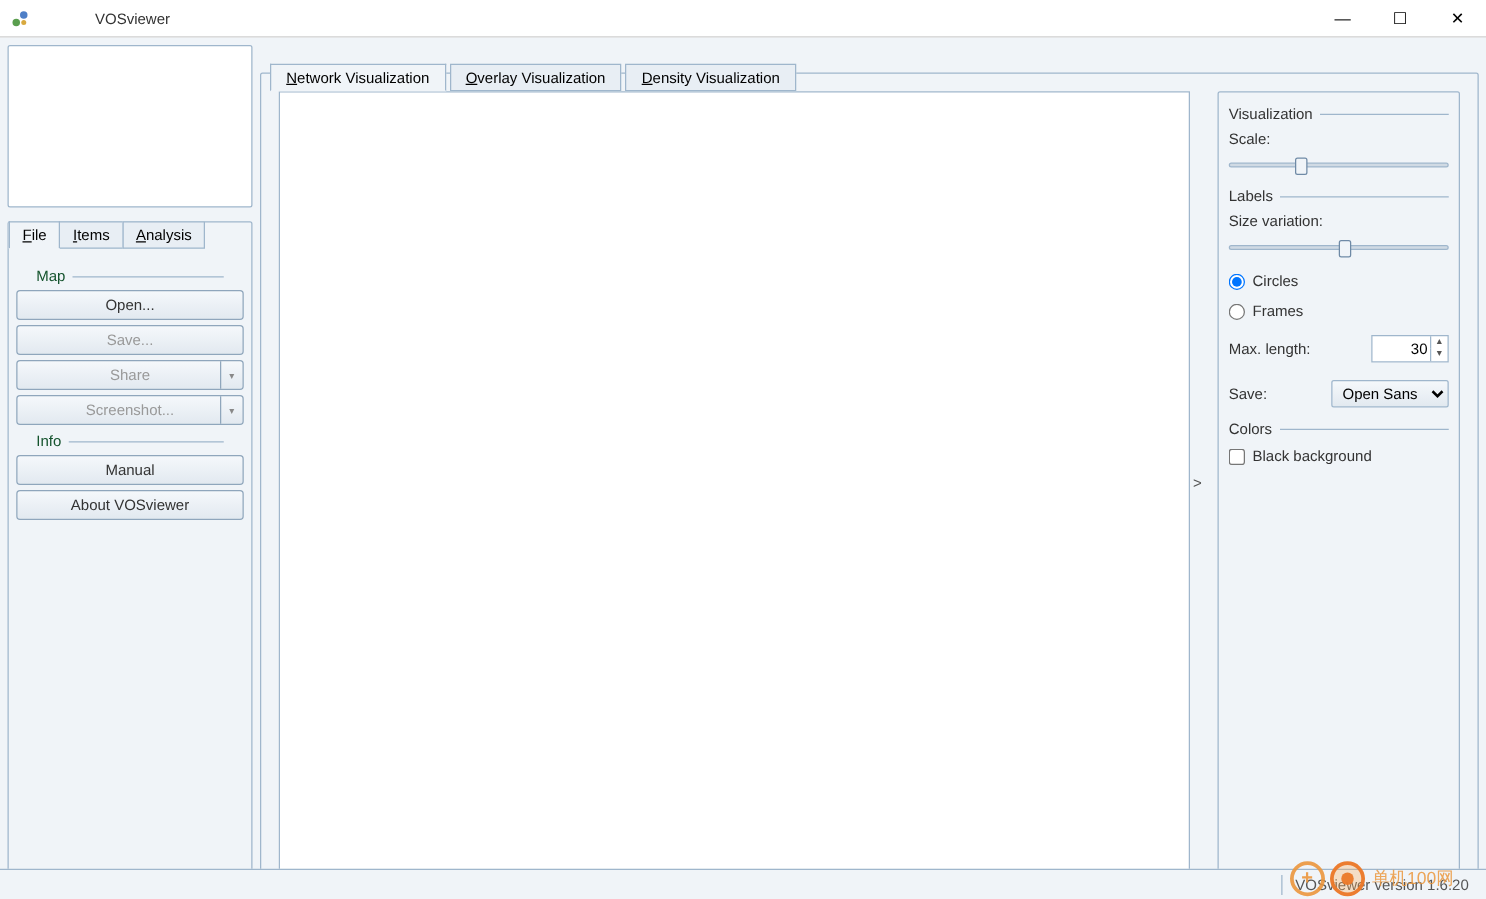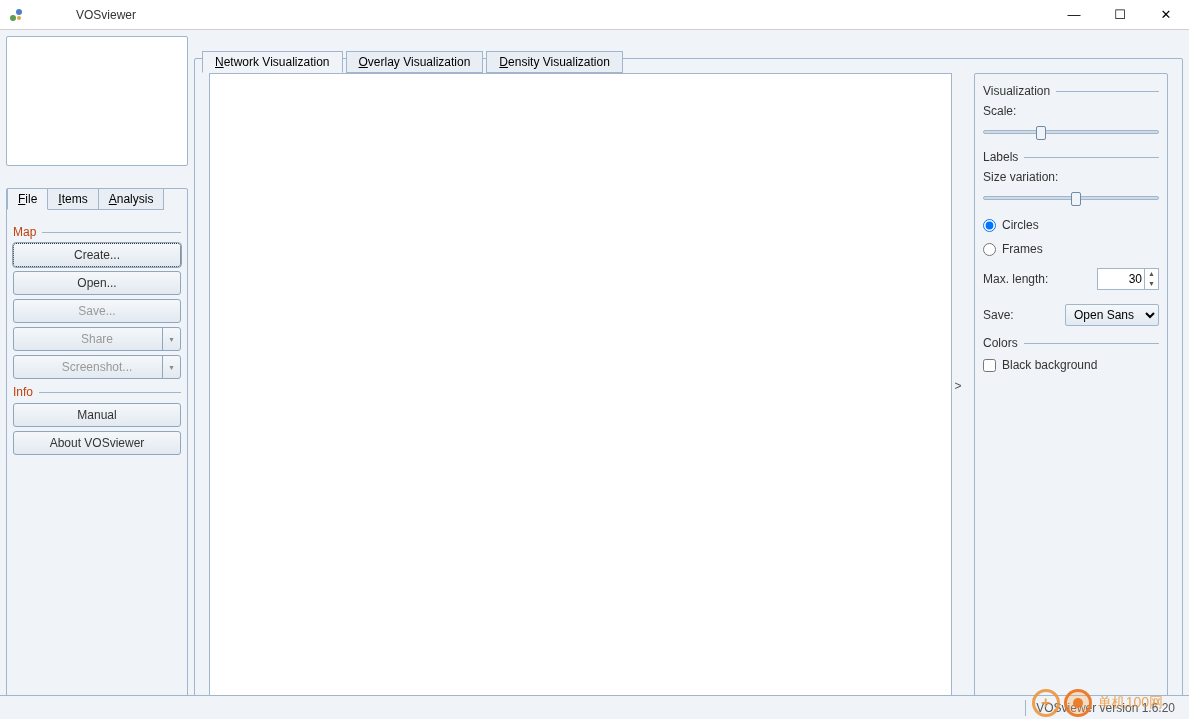--- a/index.html
+++ b/index.html
@@ -7,30 +7,30 @@
 
 
 .titlebar { height: 30px; background: #fff; display: flex; align-items: center; border-bottom: 1px solid #d0d0d0; gap: 44px; }
 .titlebar .app-icon { width: 16px; height: 16px; margin: 0 8px; }
 .titlebar .title { font-size: 12px; color: #333; flex: 1; }
 .win-controls { display: flex; }
 .win-btn { width: 46px; height: 30px; display: flex; align-items: center; justify-content: center; font-size: 13px; cursor: pointer; }
 
 
 .app-body { display: flex; height: calc(100% - 30px); padding: 6px; gap: 6px; }
-.left-col { width: 182px; display: flex; flex-direction: column; gap: 22px; }
+.left-col { width: 196px; display: flex; flex-direction: column; gap: 11px; }
 .preview-box { height: 130px; background: #fff; border: 1px solid #9fb6cc; border-radius: 2px; }
 .left-tabs { border: 1px solid #9fb6cc; border-radius: 2px; background: #f0f4f8; flex: 1; position: relative; }
 .tab-header { display: flex; position: relative; top: -1px; }
 .tab-header .tab { padding: 3px 10px; font-size: 12px; border: 1px solid #9fb6cc; background: #e8eef4; margin-right: -1px; cursor: pointer; position: relative; }
 .tab-header .tab.active { background: #f0f4f8; border-bottom: 1px solid #f0f4f8; z-index: 2; }
 .tab-header .tab .ul { text-decoration: underline; }
 .tab-body { padding: 8px 6px; }
 
-.group-header { display: flex; align-items: center; font-size: 12px; color: #c2410c; margin: 6px 0 4px; }
+.group-header { display: flex; align-items: center; font-size: 12px; color: #14532d; margin: 6px 16px 4px; }
 .group-header .label { margin-right: 6px; }
 .group-header .line { flex: 1; height: 1px; background: #9fb6cc; }
 
 .btn { width: 100%; height: 24px; font-size: 12px; border: 1px solid #8fa6bc; background: linear-gradient(#f5f8fb, #e2e9f0); color: #333; border-radius: 3px; cursor: pointer; margin-bottom: 4px; display: flex; align-items: center; justify-content: center; position: relative; }
 .btn.selected { border: 1px dotted #333; outline: 1px solid #8fa6bc; }
 .btn.disabled { color: #999; cursor: default; }
 .btn.split { }
 .btn.split .caret { position: absolute; right: 0; top: 0; bottom: 0; width: 18px; border-left: 1px solid #8fa6bc; display: flex; align-items: center; justify-content: center; font-size: 8px; color: #888; }
 
 
@@ -103,21 +103,20 @@
       <div class="tab-header">
         <div class="tab active"><span class="ul">F</span><span>ile</span></div>
         <div class="tab"><span class="ul">I</span><span>tems</span></div>
         <div class="tab"><span class="ul">A</span><span>nalysis</span></div>
       </div>
       <div class="tab-body">
         <div class="group-header">
           <span class="label">Map</span>
             <span class="line"></span>
         </div>
-        <button class="btn selected">Create...</button>
         <button class="btn">Open...</button>
         <button class="btn disabled">Save...</button>
         <button class="btn split disabled">
             <span>Share</span>
             <span class="caret">▾</span>
           </button>
         <button class="btn split disabled">
             <span>Screenshot...</span>
             <span class="caret">▾</span>
           </button>

